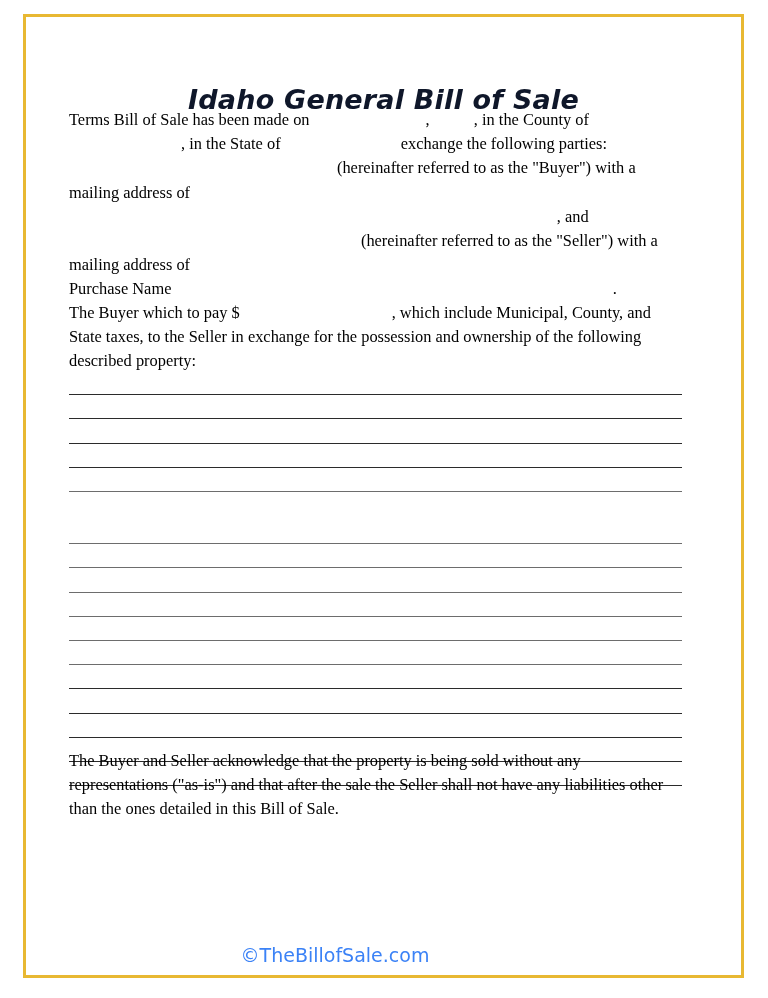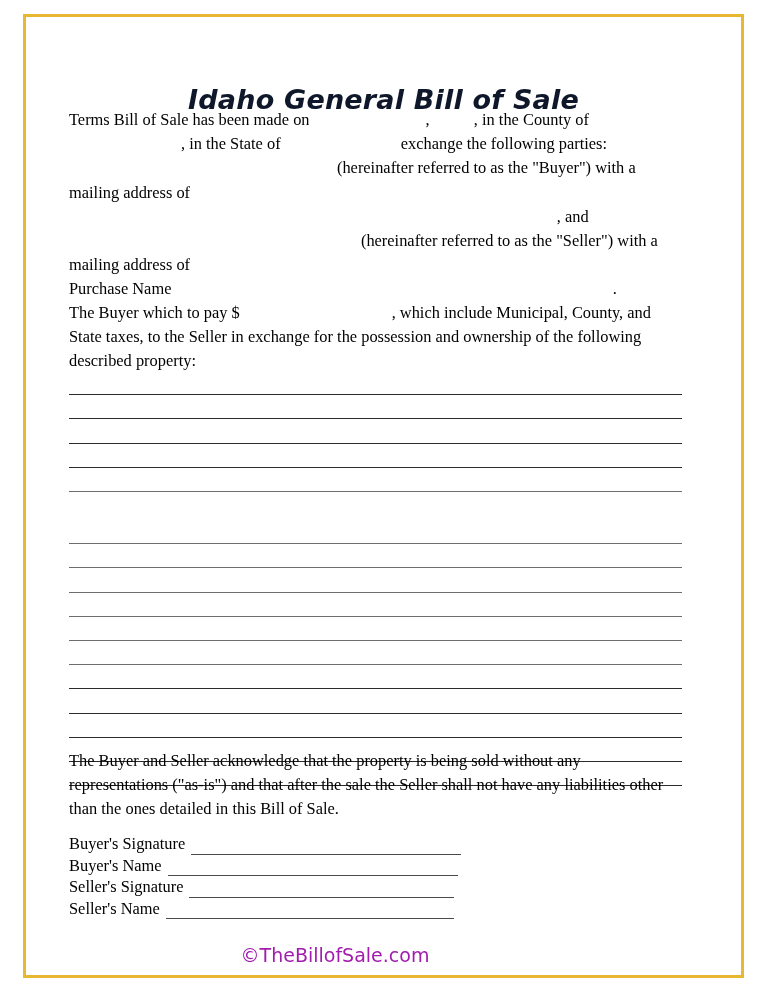--- a/index.html
+++ b/index.html
@@ -112,21 +112,21 @@
 
   
   #footer {
     position: absolute;
     left: 23px;
     top: 944px;
     width: 624px;
     text-align: center;
     font-family: "DejaVu Sans", sans-serif;
     font-size: 19px;
-    color: #a21caf;
+    color: #3b82f6;
   }
 </style>
 </head>
 <body>
 
 <div id="page">
 
   <div id="border-frame"></div>
 
   <div id="doc-title">Idaho General Bill of Sale</div>
@@ -170,34 +170,16 @@
       <div class="rule"></div>
       <div class="rule"></div>
     </div>
 
   <div class="body-col para" style="top:749px;">
     <span>The Buyer and Seller acknowledge that the property is being sold without any</span>
     <span>representations ("as-is") and that after the sale the Seller shall not have any</span>
     <span>liabilities other than the ones detailed in this Bill of Sale.</span>
   </div>
 
-  <div id="signatures">
-      <div class="sig-row">
-        <span class="sig-label">Buyer's Signature</span>
-        <span class="sig-line" style="width: 270px;"></span>
-      </div>
-      <div class="sig-row">
-        <span class="sig-label">Buyer's Name</span>
-        <span class="sig-line" style="width: 290px;"></span>
-      </div>
-      <div class="sig-row">
-        <span class="sig-label">Seller's Signature</span>
-        <span class="sig-line" style="width: 265px;"></span>
-      </div>
-      <div class="sig-row">
-        <span class="sig-label">Seller's Name</span>
-        <span class="sig-line" style="width: 288px;"></span>
-      </div>
-    </div>
 
   <div id="footer">©TheBillofSale.com</div>
 
 </div>
 
 </body></html>

